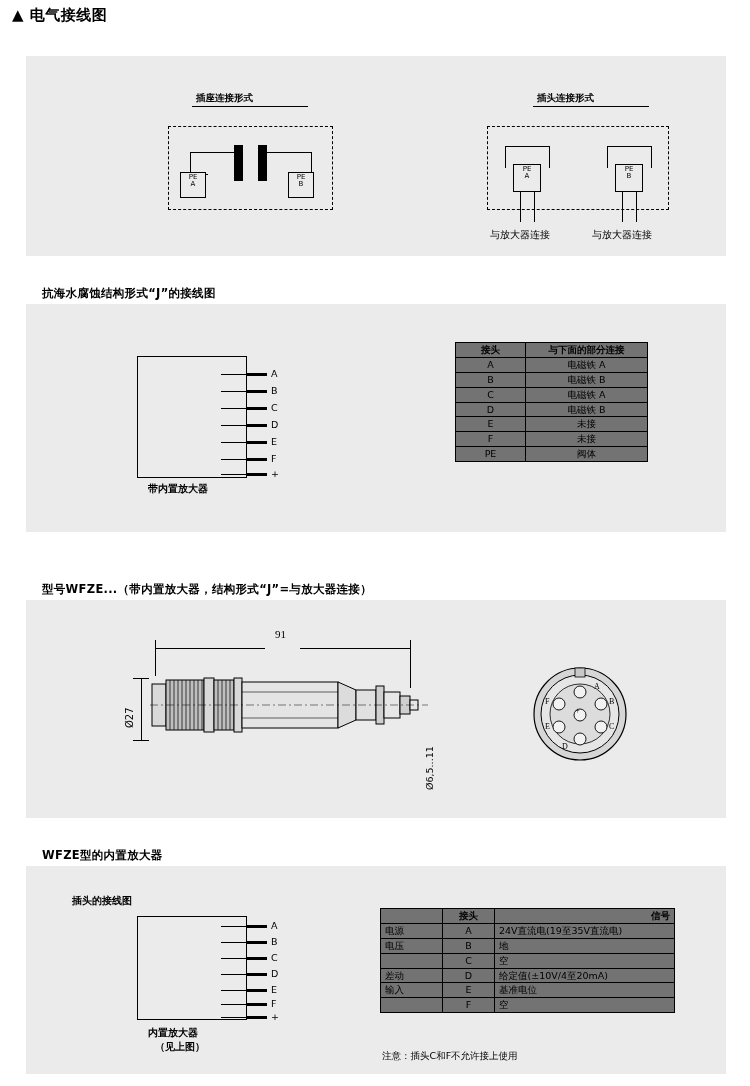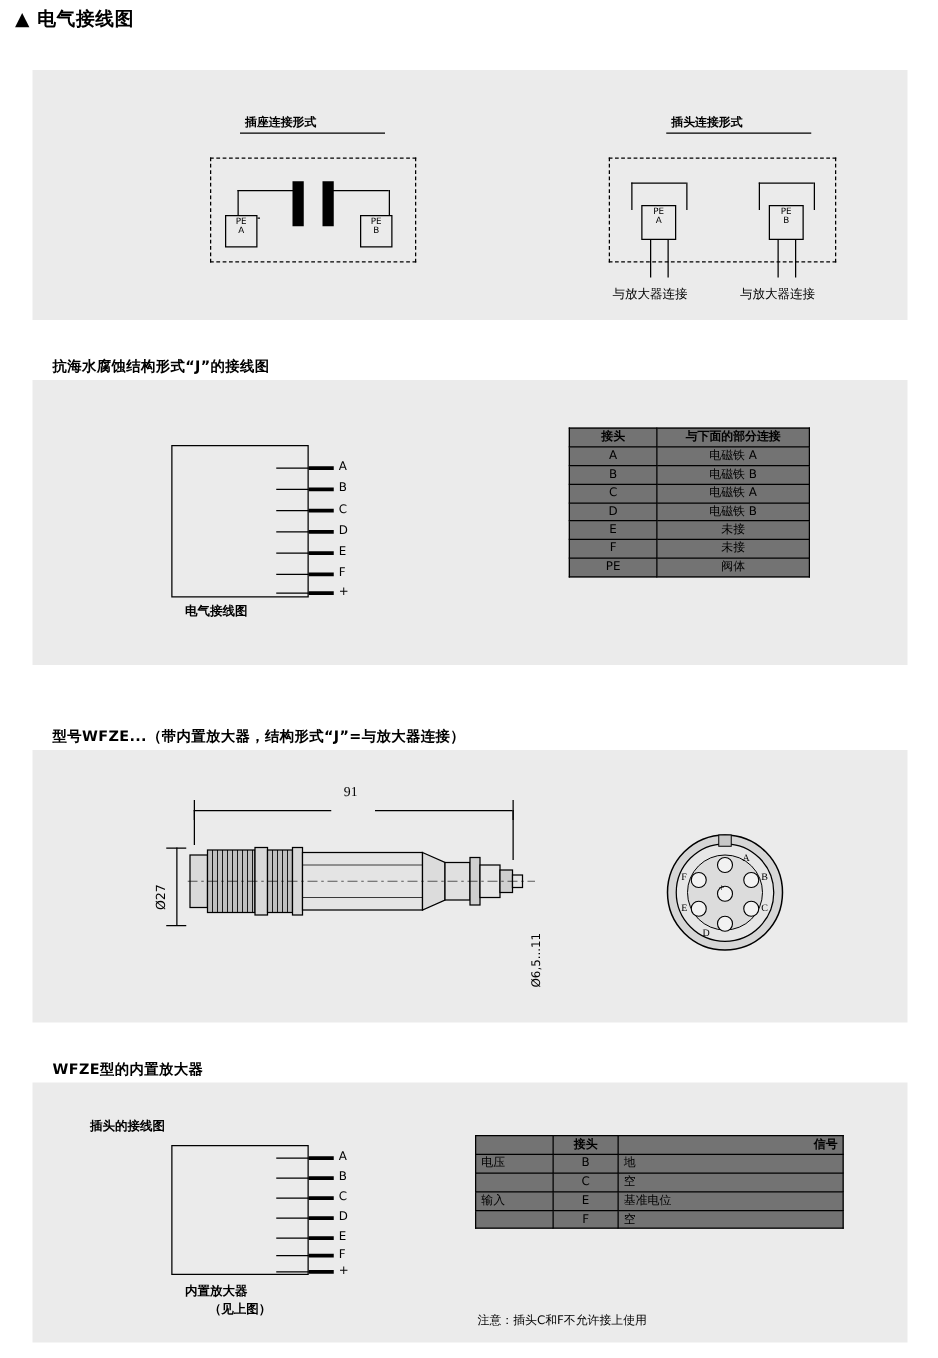--- a/index.html
+++ b/index.html
@@ -144,21 +144,21 @@
   <div class="vline" style="left:622px; top:192px; height:30px;"></div>
   <div class="vline" style="left:636px; top:192px; height:30px;"></div>
 
   <div class="lbl" style="left:490px; top:228px; font-size:10px;">与放大器连接</div>
   <div class="lbl" style="left:592px; top:228px; font-size:10px;">与放大器连接</div>
 
   <div class="sec-head" style="left:42px; top:286px;">抗海水腐蚀结构形式“J”的接线图</div>
   <div class="panel" style="left:26px; top:304px; width:700px; height:228px;"></div>
 
   <div class="box-o" style="left:137px; top:356px; width:110px; height:122px;"></div>
-  <div class="lbl-b" style="left:148px; top:482px; font-size:10px;">电气接线图</div>
+  <div class="lbl-b" style="left:148px; top:482px; font-size:10px;">带内置放大器</div>
 
   <div class="term-row" style="left:247px; top:370px;">
     <div class="lead"></div>
     <div class="bar"></div>
     <div class="nm">A</div>
   </div>
   <div class="term-row" style="left:247px; top:387px;">
     <div class="lead"></div>
     <div class="bar"></div>
     <div class="nm">B</div>
@@ -308,21 +308,21 @@
   <div class="lbl" style="left:545px; top:697px; font-size:8px;">F</div>
   <div class="lbl" style="left:575px; top:706px; font-size:8px;">+</div>
 
   <div class="sec-head" style="left:42px; top:848px;">WFZE型的内置放大器</div>
   <div class="panel" style="left:26px; top:866px; width:700px; height:208px;"></div>
 
   <div class="lbl-b" style="left:72px; top:894px; font-size:10px;">插头的接线图</div>
 
   <div class="box-o" style="left:137px; top:916px; width:110px; height:104px;"></div>
   <div class="lbl-b" style="left:148px; top:1026px; font-size:10px;">内置放大器</div>
-  <div class="lbl-b" style="left:155px; top:1040px; font-size:10px;margin-left:12px;">（见上图）</div>
+  <div class="lbl-b" style="left:155px; top:1040px; font-size:10px;">（见上图）</div>
 
   <div class="term-row" style="left:247px; top:922px;">
     <div class="lead"></div>
     <div class="bar"></div>
     <div class="nm">A</div>
   </div>
   <div class="term-row" style="left:247px; top:938px;">
     <div class="lead"></div>
     <div class="bar"></div>
     <div class="nm">B</div>
@@ -354,30 +354,40 @@
   </div>
 
   <table class="grid" style="left:380px; top:908px;">
     <tbody>
         <tr>
       <th style="width:62px;"></th>
       <th style="width:52px;">接头</th>
       <th style="width:180px;text-align:right;">信号</th>
     </tr>
     <tr>
+      <td style="text-align:left;">电源</td>
+      <td>A</td>
+      <td style="text-align:left;">24V直流电(19至35V直流电)</td>
+    </tr>
+    <tr>
       <td style="text-align:left;margin-top:35px;">电压</td>
       <td>B</td>
       <td style="text-align:left;">地</td>
     </tr>
     <tr>
       <td style="text-align:left;"></td>
       <td>C</td>
       <td style="text-align:left;">空</td>
     </tr>
     <tr>
+      <td style="text-align:left;">差动</td>
+      <td>D</td>
+      <td style="text-align:left;">给定值(±10V/4至20mA)</td>
+    </tr>
+    <tr>
       <td style="text-align:left;">输入</td>
       <td>E</td>
       <td style="text-align:left;">基准电位</td>
     </tr>
     <tr>
       <td style="text-align:left;"></td>
       <td>F</td>
       <td style="text-align:left;">空</td>
     </tr>
   </tbody>

